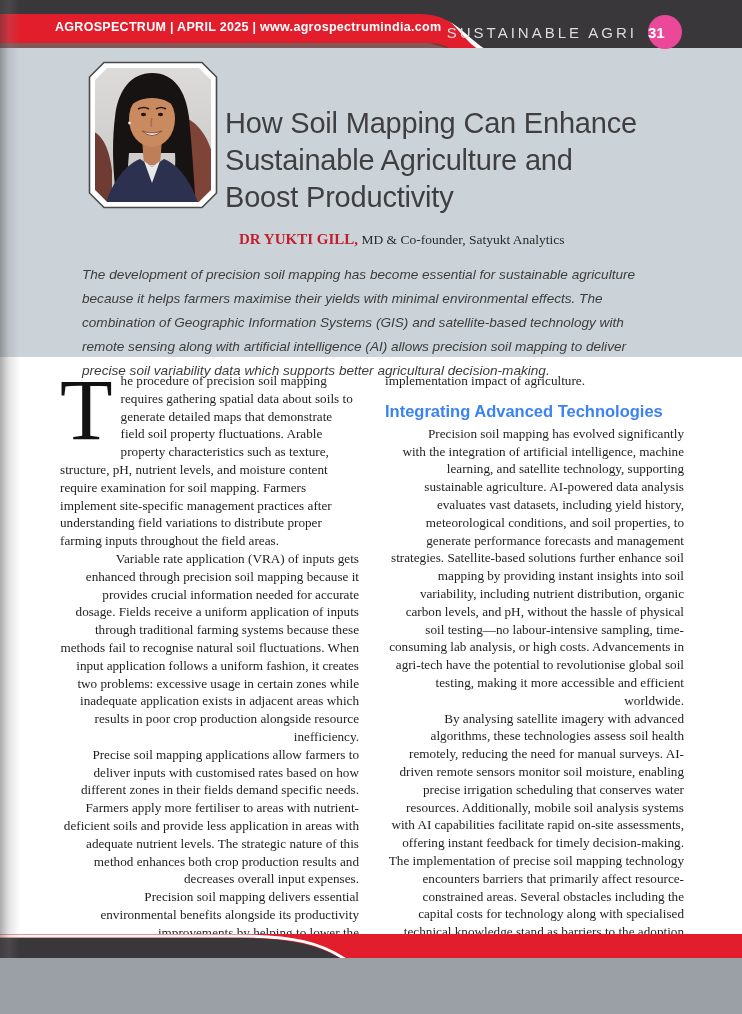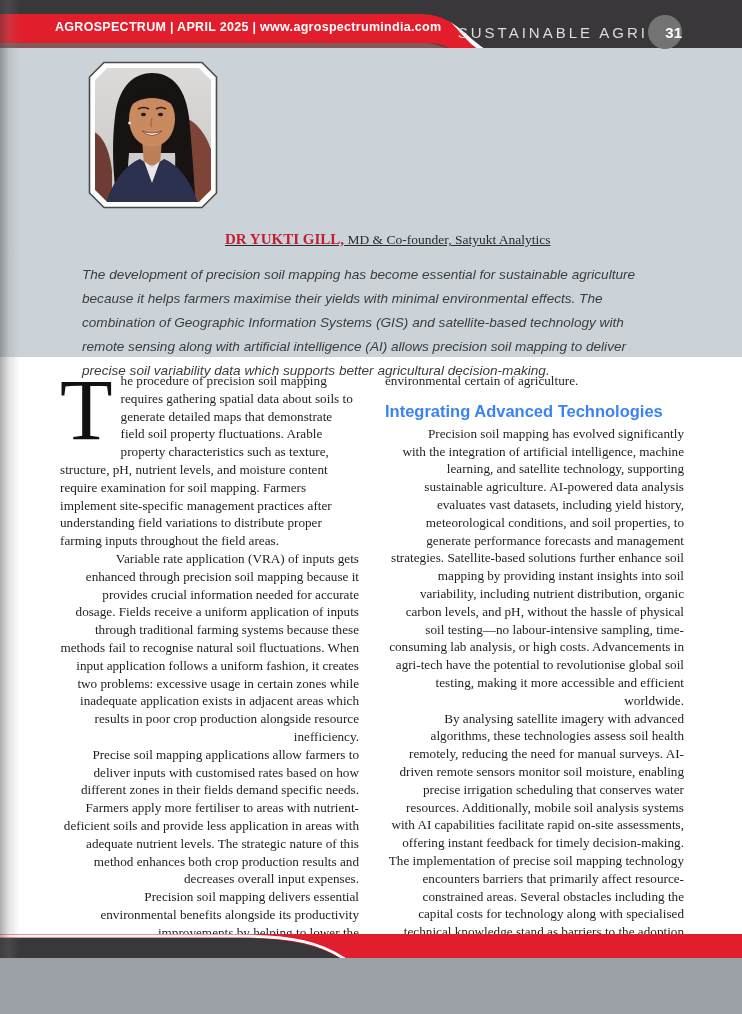--- a/index.html
+++ b/index.html
@@ -16,43 +16,43 @@
   }
   
   .header-svg{position:absolute;top:0;left:0;}
   .ribbon-text{
     position:absolute;top:20px;left:55px;z-index:3;
     font-family:"Liberation Sans",sans-serif;font-size:12.5px;font-weight:bold;
     color:#ffffff;letter-spacing:.3px;
   }
   .section-tab-content{
     position:absolute;top:14px;right:60px;z-index:3;
-    display:flex;align-items:center;height:36px;
+    display:flex;align-items:center;gap:11px;height:36px;
   }
   .section-label{
     font-family:"Liberation Sans",sans-serif;font-size:15px;color:#dcdddf;
     letter-spacing:3px;font-weight:400;
   }
   .page-badge{
-    width:34px;height:34px;border-radius:50%;background:#737373;
-    display:flex;align-items:center;justify-content:flex-end;
+    width:34px;height:34px;border-radius:50%;background:#ec4899;
+    display:flex;align-items:center;justify-content:flex-start;
     font-family:"Liberation Sans",sans-serif;font-size:15px;font-weight:bold;color:#fff;
   }
   
   .hero{
     position:absolute;top:48px;left:0;width:742px;height:309px;
     background:#cbd3d9;
   }
   .portrait{position:absolute;left:88px;top:13px;}
   .headline{
     position:absolute;left:225px;top:57px;width:445px;
     font-family:"Liberation Sans",sans-serif;font-size:29px;line-height:37px;
     color:#3f3f41;font-weight:400;letter-spacing:-.2px;
   }
-  .byline{position:absolute;left:225px;top:183px;width:460px;font-size:13.5px;color:#2a2a2a;text-decoration:underline;}
+  .byline{position:absolute;left:239px;top:183px;width:460px;font-size:13.5px;color:#2a2a2a;}
   .byline .author{font-weight:bold;color:#c11f2f;font-size:15px;}
   .intro{
     position:absolute;left:82px;top:215px;width:582px;
     font-family:"Liberation Sans",sans-serif;font-style:italic;
     font-size:13.6px;line-height:24px;color:#3c3c3c;
   }
   
   .columns{
     position:absolute;left:60px;top:372px;width:624px;
     display:flex;gap:26px;
@@ -140,40 +140,45 @@
         <circle cx="41.5" cy="62" r="1.4" fill="#e8e8e8"></circle>
 
         <path d="M16,148 C26,114 42,102 52,98 L64,106 L76,98 C86,102 102,114 112,148 Z" fill="#2c3150"></path>
         <path d="M56,100 L64,106 L72,100 L64,122 Z" fill="#e9e9e9"></path>
       </g>
 
       <polygon points="18,4 112,4 126,18 126,130 112,144 18,144 4,130 4,18" fill="none" stroke="#ffffff" stroke-width="6"></polygon>
       <polygon points="16,1.5 114,1.5 128.5,16 128.5,132 114,146.5 16,146.5 1.5,132 1.5,16" fill="none" stroke="#4a4a4a" stroke-width="1.6"></polygon>
     </svg>
 
+    <h1 class="headline" style="margin:0;font-weight:400;">
+      <span style="display:block">How Soil Mapping Can Enhance</span>
+      <span style="display:block">Sustainable Agriculture and</span>
+      <span style="display:block">Boost Productivity</span>
+    </h1>
 
     <div class="byline">
       <span class="author">DR YUKTI GILL,</span><span> MD &amp; Co-founder, Satyukt Analytics</span>
     </div>
 
     <div class="intro">The development of precision soil mapping has become essential for sustainable agriculture because it helps farmers maximise their yields with minimal environmental effects. The combination of Geographic Information Systems (GIS) and satellite-based technology with remote sensing along with artificial intelligence (AI) allows precision soil mapping to deliver precise soil variability data which supports better agricultural decision-making.</div>
   </div>
 
   <div class="columns">
     <div class="col">
       <p class="opening"><span class="dropcap">T</span><span>he procedure of precision soil mapping requires gathering spatial data about soils to generate detailed maps that demonstrate field soil property fluctuations. Arable property characteristics such as texture, structure, pH, nutrient levels, and moisture content require examination for soil mapping. Farmers implement site-specific management practices after understanding field variations to distribute proper farming inputs throughout the field areas.</span></p>
 
       <p class="indent">Variable rate application (VRA) of inputs gets enhanced through precision soil mapping because it provides crucial information needed for accurate dosage. Fields receive a uniform application of inputs through traditional farming systems because these methods fail to recognise natural soil fluctuations. When input application follows a uniform fashion, it creates two problems: excessive usage in certain zones while inadequate application exists in adjacent areas which results in poor crop production alongside resource inefficiency.</p>
       <p class="indent">Precise soil mapping applications allow farmers to deliver inputs with customised rates based on how different zones in their fields demand specific needs. Farmers apply more fertiliser to areas with nutrient-deficient soils and provide less application in areas with adequate nutrient levels. The strategic nature of this method enhances both crop production results and decreases overall input expenses.</p>
 
       <p class="indent">Precision soil mapping delivers essential environmental benefits alongside its productivity improvements by helping to lower the</p>
     </div>
 
     <div class="col">
-      <p>environmental certain of agriculture.</p>
+      <p>implementation impact of agriculture.</p>
 
       <h2 class="sec-heading">Integrating Advanced Technologies</h2>
       <p class="indent">Precision soil mapping has evolved significantly with the integration of artificial intelligence, machine learning, and satellite technology, supporting sustainable agriculture. AI-powered data analysis evaluates vast datasets, including yield history, meteorological conditions, and soil properties, to generate performance forecasts and management strategies. Satellite-based solutions further enhance soil mapping by providing instant insights into soil variability, including nutrient distribution, organic carbon levels, and pH, without the hassle of physical soil testing—no labour-intensive sampling, time-consuming lab analysis, or high costs. Advancements in agri-tech have the potential to revolutionise global soil testing, making it more accessible and efficient worldwide.</p>
       <p class="indent"><span>By analysing satellite imagery with advanced algorithms, these technologies assess soil health remotely, reducing the need for manual surveys. AI-driven remote sensors monitor soil moisture, enabling precise irrigation scheduling that conserves water resources. Additionally, mobile soil analysis systems with AI capabilities facilitate rapid on-site assessments, offering instant feedback for timely decision-making. The implementation of precise soil mapping technology encounters barriers that primarily affect resource-constrained areas. Several obstacles including the capital costs for technology along with specialised technical knowledge stand as barriers to the adoption among small farming communities. Modern advances enable these tools to become simpler to use and more accessible for all types of users.</span>
         <span class="endmark"><span class="em-a">A</span><span class="em-s">S</span></span>
       </p>
     </div>
   </div>
 
   <svg class="footer-svg" width="742" height="24" viewBox="0 0 742 24">

